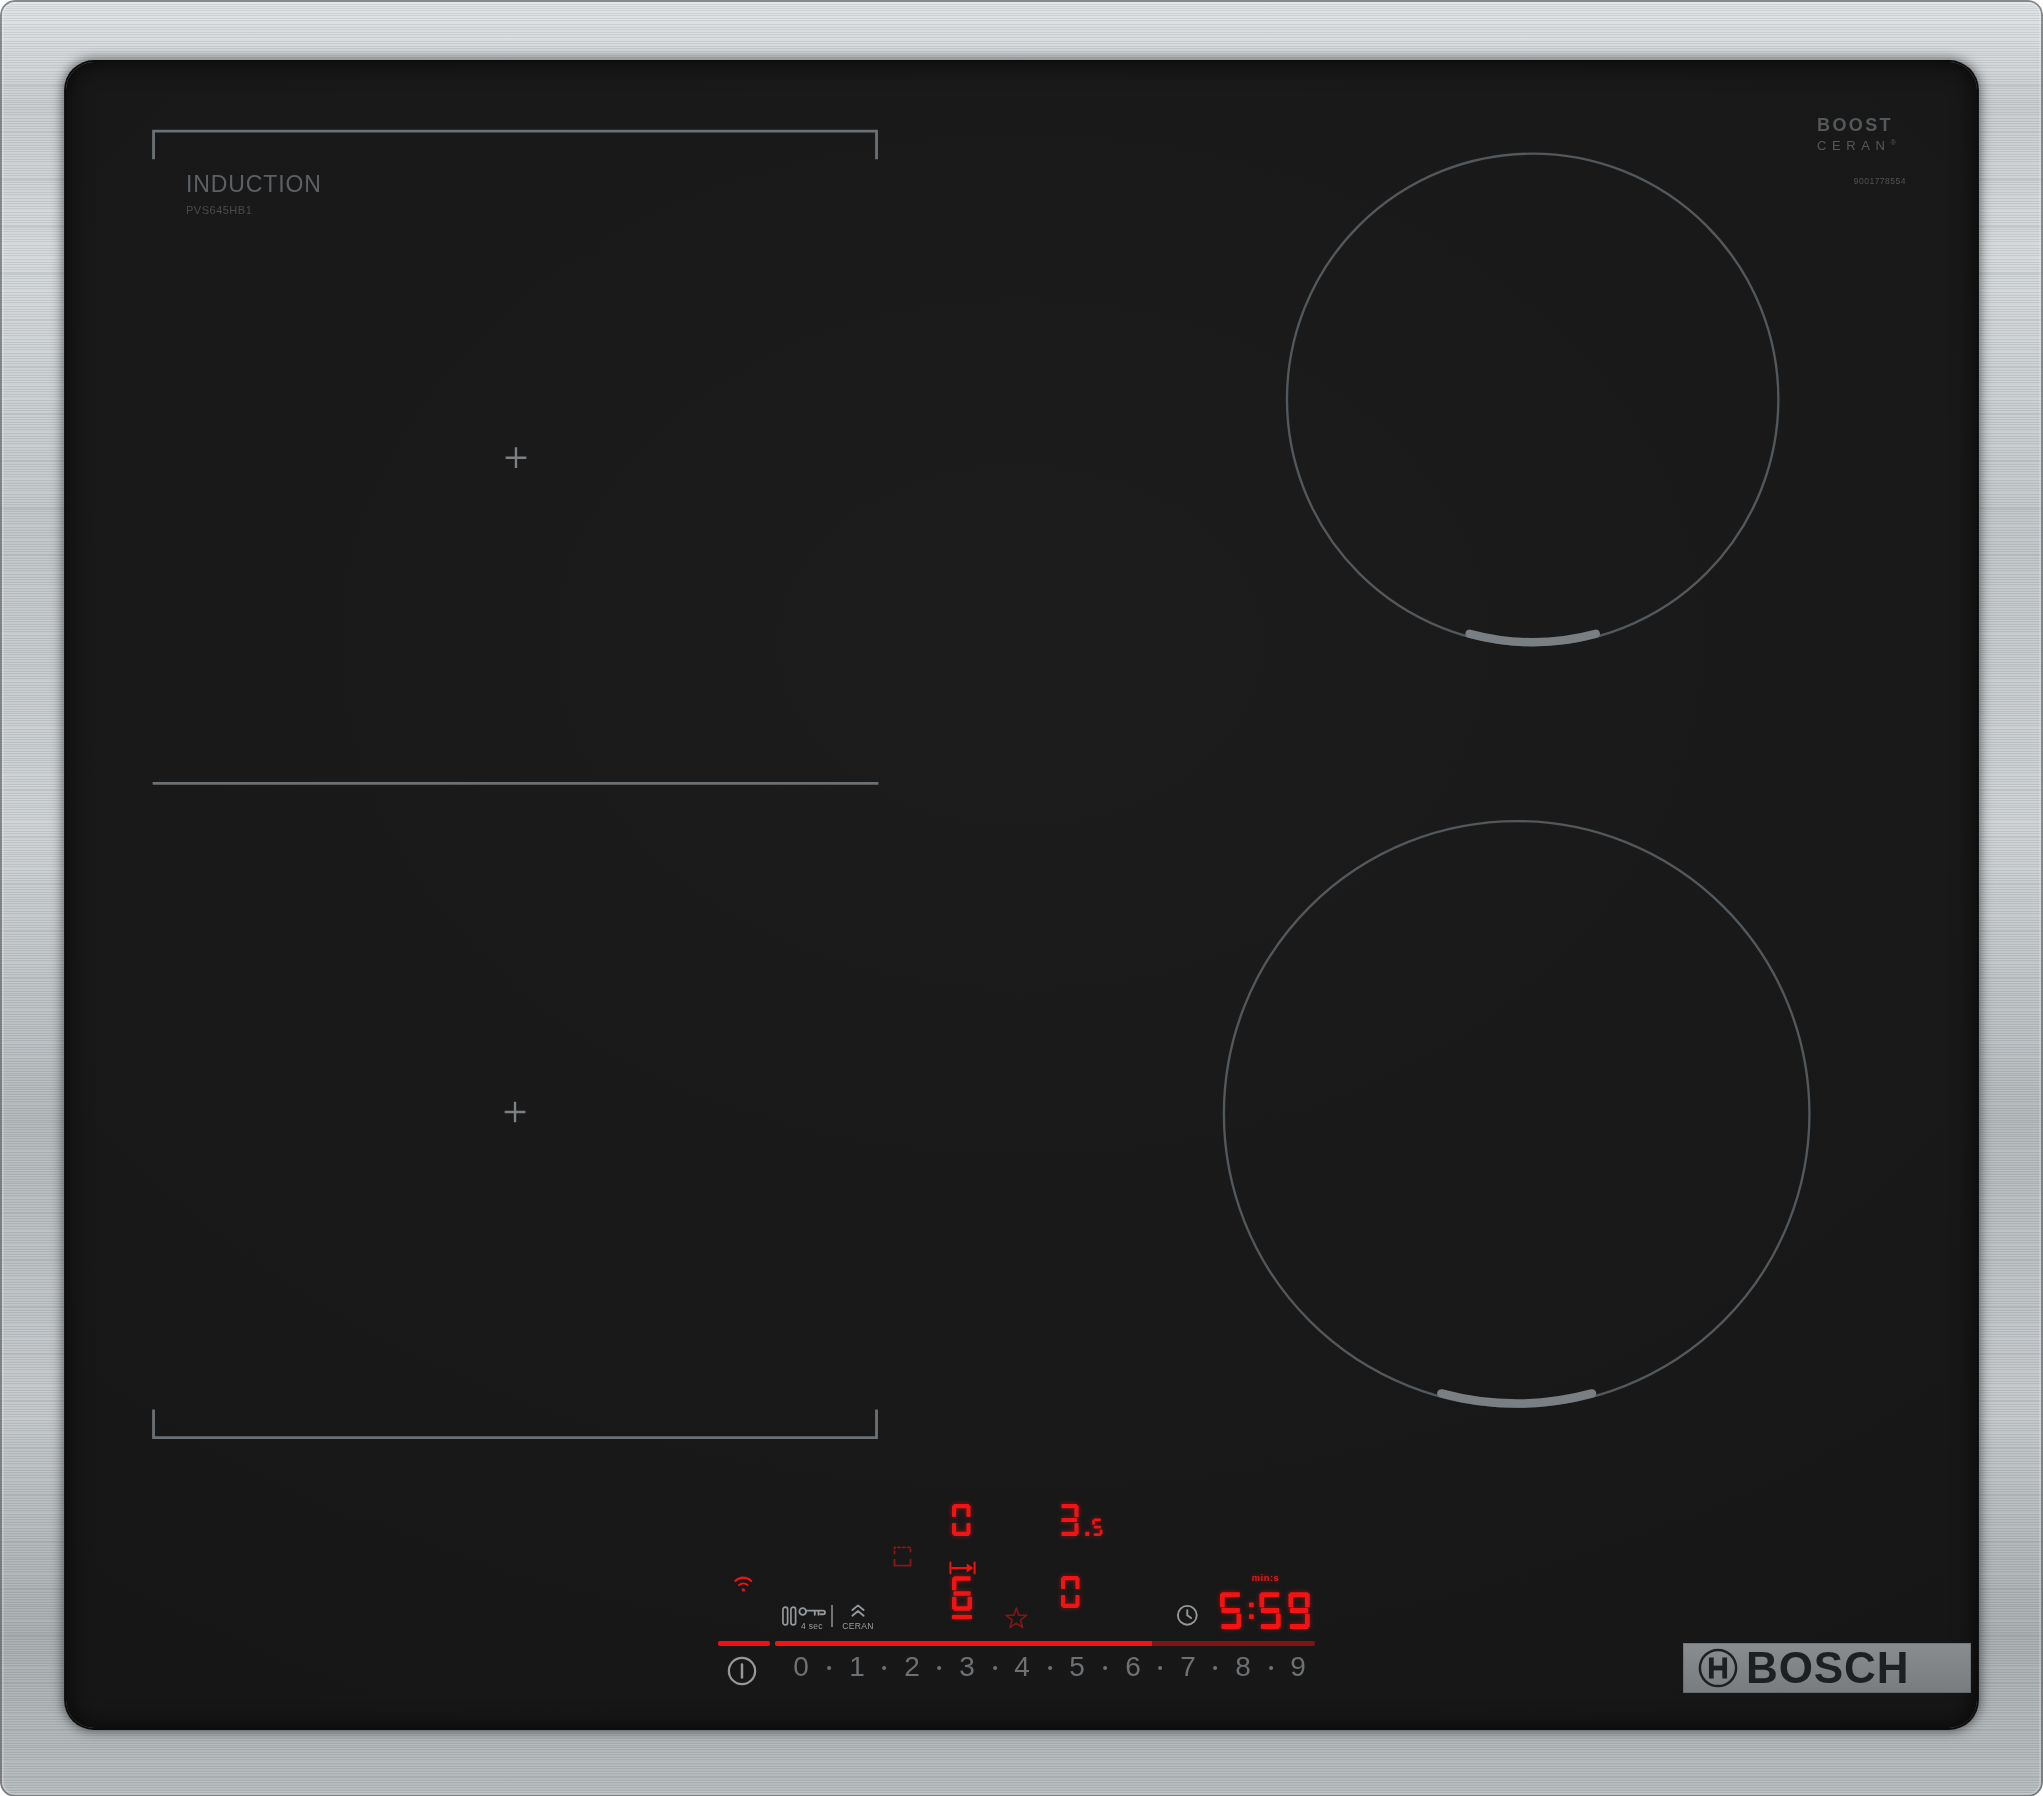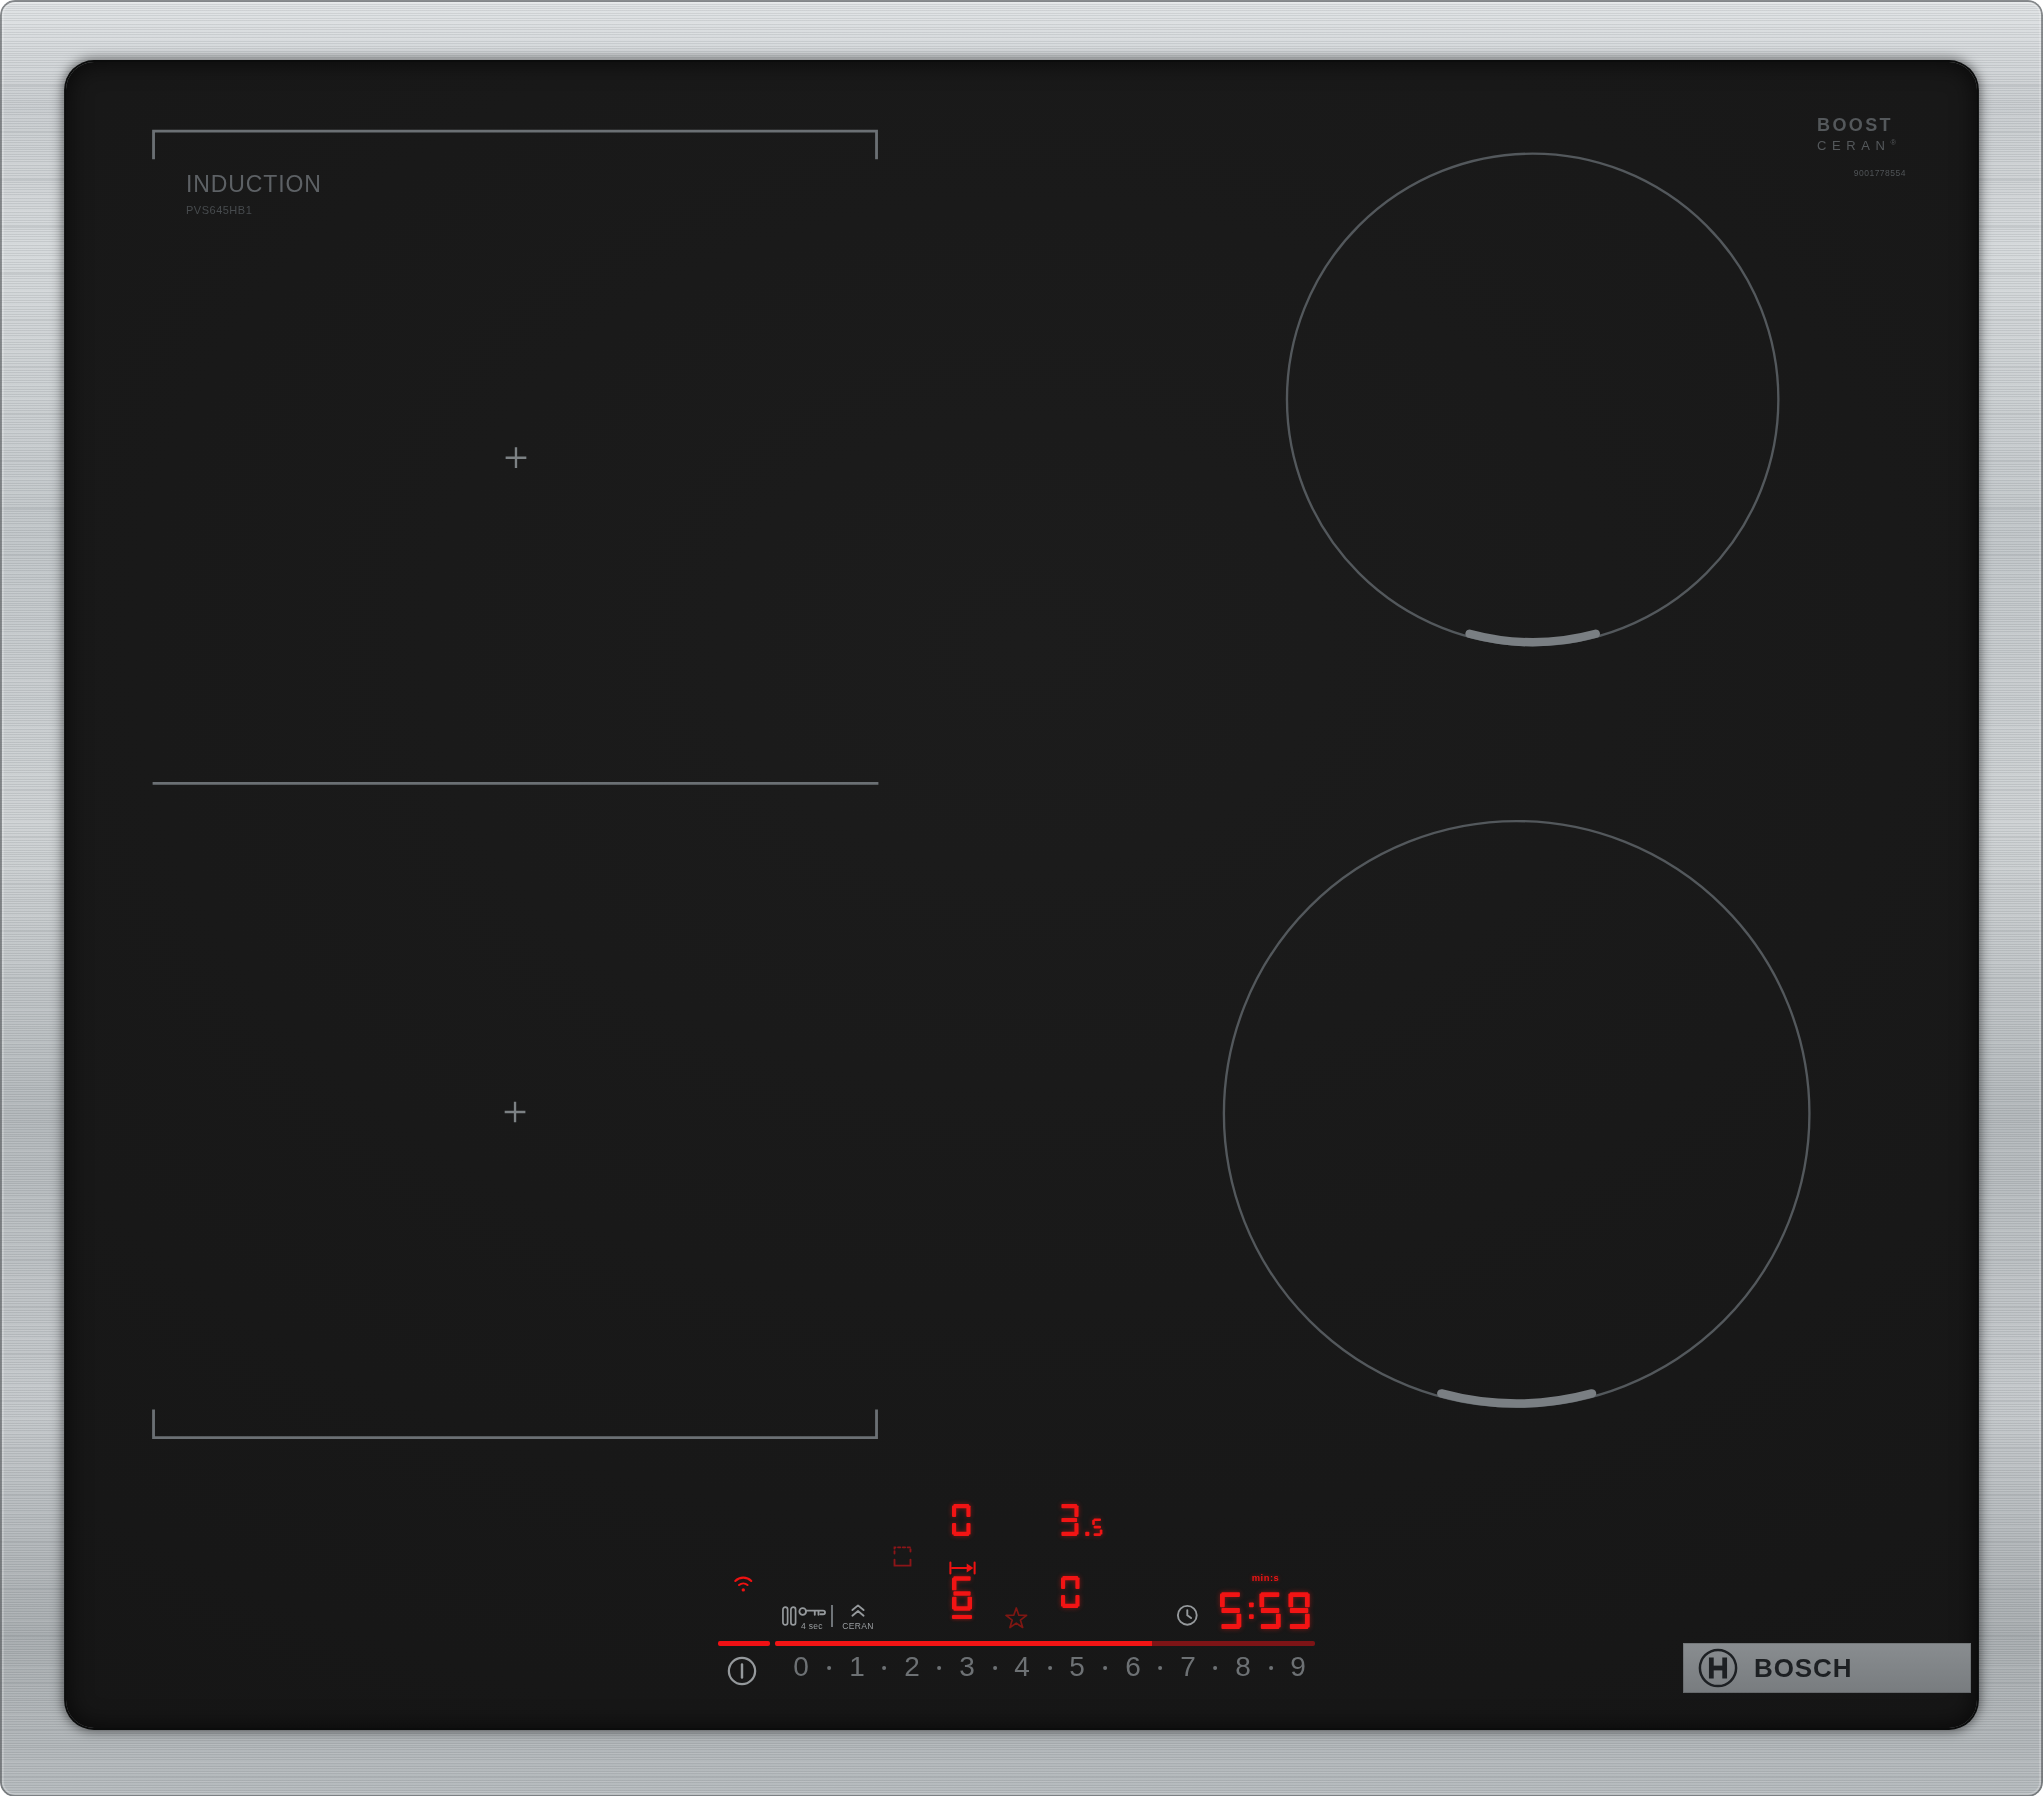--- a/index.html
+++ b/index.html
@@ -15,25 +15,25 @@
   .markings{position:absolute;left:0;top:0}
   .abs{position:absolute}
   
   .induction-block{position:absolute;left:120px;top:109px;color:#5d6165}
   .induction-title{font-size:23px;letter-spacing:0.9px;color:#5d6165}
   .induction-model{font-size:11px;letter-spacing:0.5px;color:#474b4e;margin-top:5.6px}
   .schott{position:absolute;left:1751px;top:53px;width:89px;color:#54585b}
   .schott-l1{font-size:18px;font-weight:bold;letter-spacing:2.4px;line-height:20px}
   .schott-l2{font-size:13px;letter-spacing:5.6px;line-height:16px}
   .schott-l2 sup{font-size:7.5px;letter-spacing:0}
-  .schott-code{font-size:8.5px;letter-spacing:0.5px;margin-top:14px;text-align:right;color:#505457}
+  .schott-code{font-size:8.5px;letter-spacing:0.5px;margin-top:22px;text-align:right;color:#505457}
   .bosch-badge{position:absolute;left:1617px;top:1581px;width:288px;height:50px;
     background:linear-gradient(180deg,#898d90,#787c7f);display:flex;align-items:center;
     box-shadow:inset 0 0 0 0.9px rgba(0,0,0,.15)}
-  .bosch-text{font-size:26px;font-weight:bold;letter-spacing:0.9px;color:#1d2023;margin-left:16px}
+  .bosch-text{font-size:44px;font-weight:bold;letter-spacing:0.9px;color:#1d2023;margin-left:8px}
   
   .seg{position:absolute;filter:drop-shadow(0 0 2.8px rgba(255,25,18,.45))}
   .sel-underline{position:absolute;height:3.8px;border-radius:0.9px;background:#f21414;
     box-shadow:0 0 3.8px rgba(255,25,18,.6)}
   .minsec{position:absolute;left:1177px;top:1510px;width:45px;text-align:center;font-size:9.4px;
     font-weight:bold;letter-spacing:0.5px;color:#ee1515;filter:drop-shadow(0 0 1.9px rgba(255,25,18,.4))}
   .touch-label{font-size:8.5px;font-weight:normal;color:#9b9fa2;text-align:center;letter-spacing:0.3px}
   .key-group{position:absolute;left:731px;top:1542px;width:30px;text-align:center}
   .boost-group{position:absolute;left:774px;top:1542px;width:36px;text-align:center}
   .panel-divider{position:absolute;left:765px;top:1543px;width:1.9px;height:21.7px;background:#6f7478}

